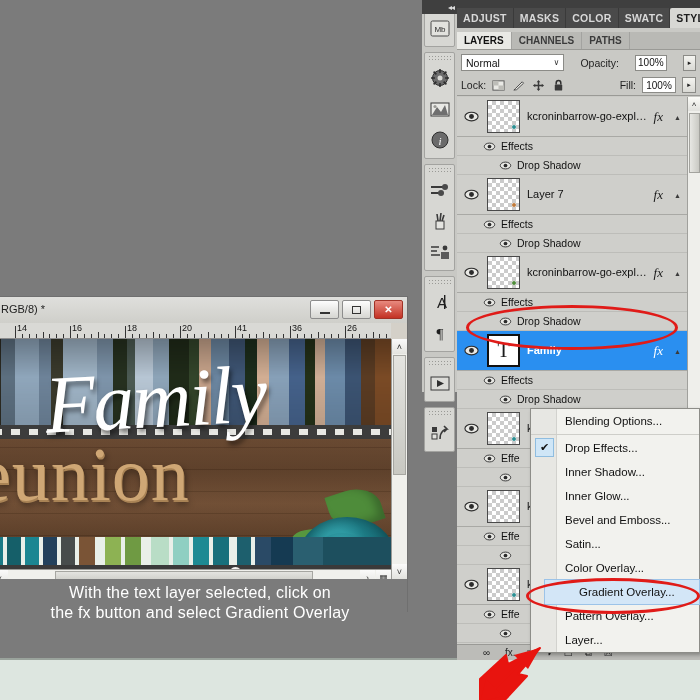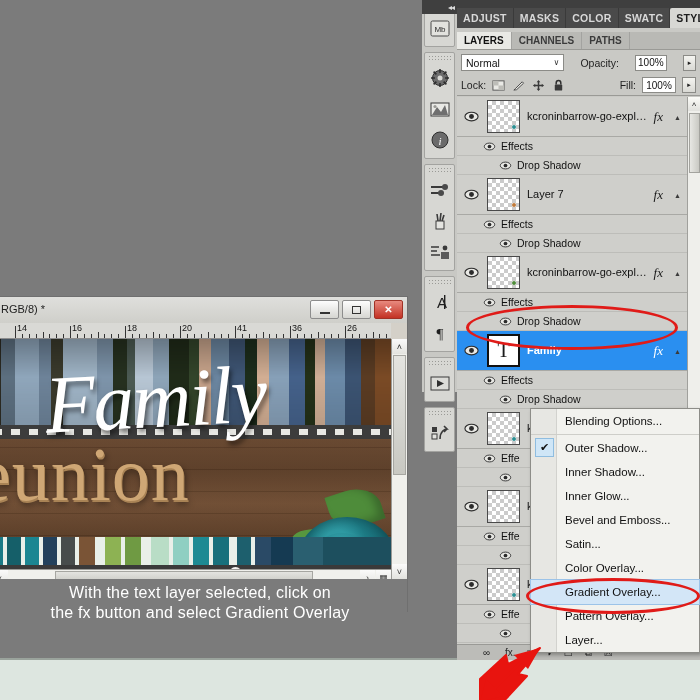--- a/index.html
+++ b/index.html
@@ -191,21 +191,21 @@
   .lbottom { position:absolute; left:0; top:644px; width:243px; height:16px; background:#bcbcb8;
              border-top:1px solid #9a9a96; display:flex; align-items:center; gap:12px; padding-left:48px; }
   .btool { font-size:10px; color:#2a2a2a; }
 
   
   .ctxmenu { position:absolute; left:530px; top:408px; width:170px; background:#f2f2ee;
              border:1px solid #8d8d88; box-shadow:2px 2px 4px rgba(0,0,0,.3); }
   .ctx-gutter { position:absolute; left:0; top:0; width:26px; height:100%; background:#e7e7e3; border-right:1px solid #d2d2ce; }
   .ctx-item { position:relative; height:24px; display:flex; align-items:center; padding-left:34px;
               font-size:11.5px; color:#111; }
-  .ctx-item.sel { background:#d3e6f7; outline:1px solid #9cc3e8; }
+  .ctx-item.sel { background:#d3e6f7; outline:1px solid #9cc3e8;margin-left:14px; }
   .ctx-sep { height:1px; background:#cecec9; margin:1px 0; }
   .ctx-check { position:absolute; left:4px; top:2px; width:19px; height:19px; background:#cfe6f7;
                border:1px solid #8fbde0; display:flex; align-items:center; justify-content:center;
                font-size:11px; color:#111; z-index:3; }
 
   
   .ellipse { position:absolute; border:3.5px solid #e01b18; border-radius:50%; z-index:40; }
   .arrow { position:absolute; z-index:41; }
 
   
@@ -696,21 +696,21 @@
 
   <div class="ctxmenu">
     <div class="ctx-gutter"></div>
     <div id="ctxitems" style="position:relative">
         <div class="ctx-item">
           <span>Blending Options...</span>
         </div>
         <div class="ctx-sep"></div>
         <div class="ctx-item">
           <span class="ctx-check">✔</span>
-          <span>Outer Shadow...</span>
+          <span>Drop Effects...</span>
         </div>
         <div class="ctx-item">
           <span>Inner Shadow...</span>
         </div>
         <div class="ctx-item">
           <span>Inner Glow...</span>
         </div>
         <div class="ctx-item">
           <span>Bevel and Emboss...</span>
         </div>

